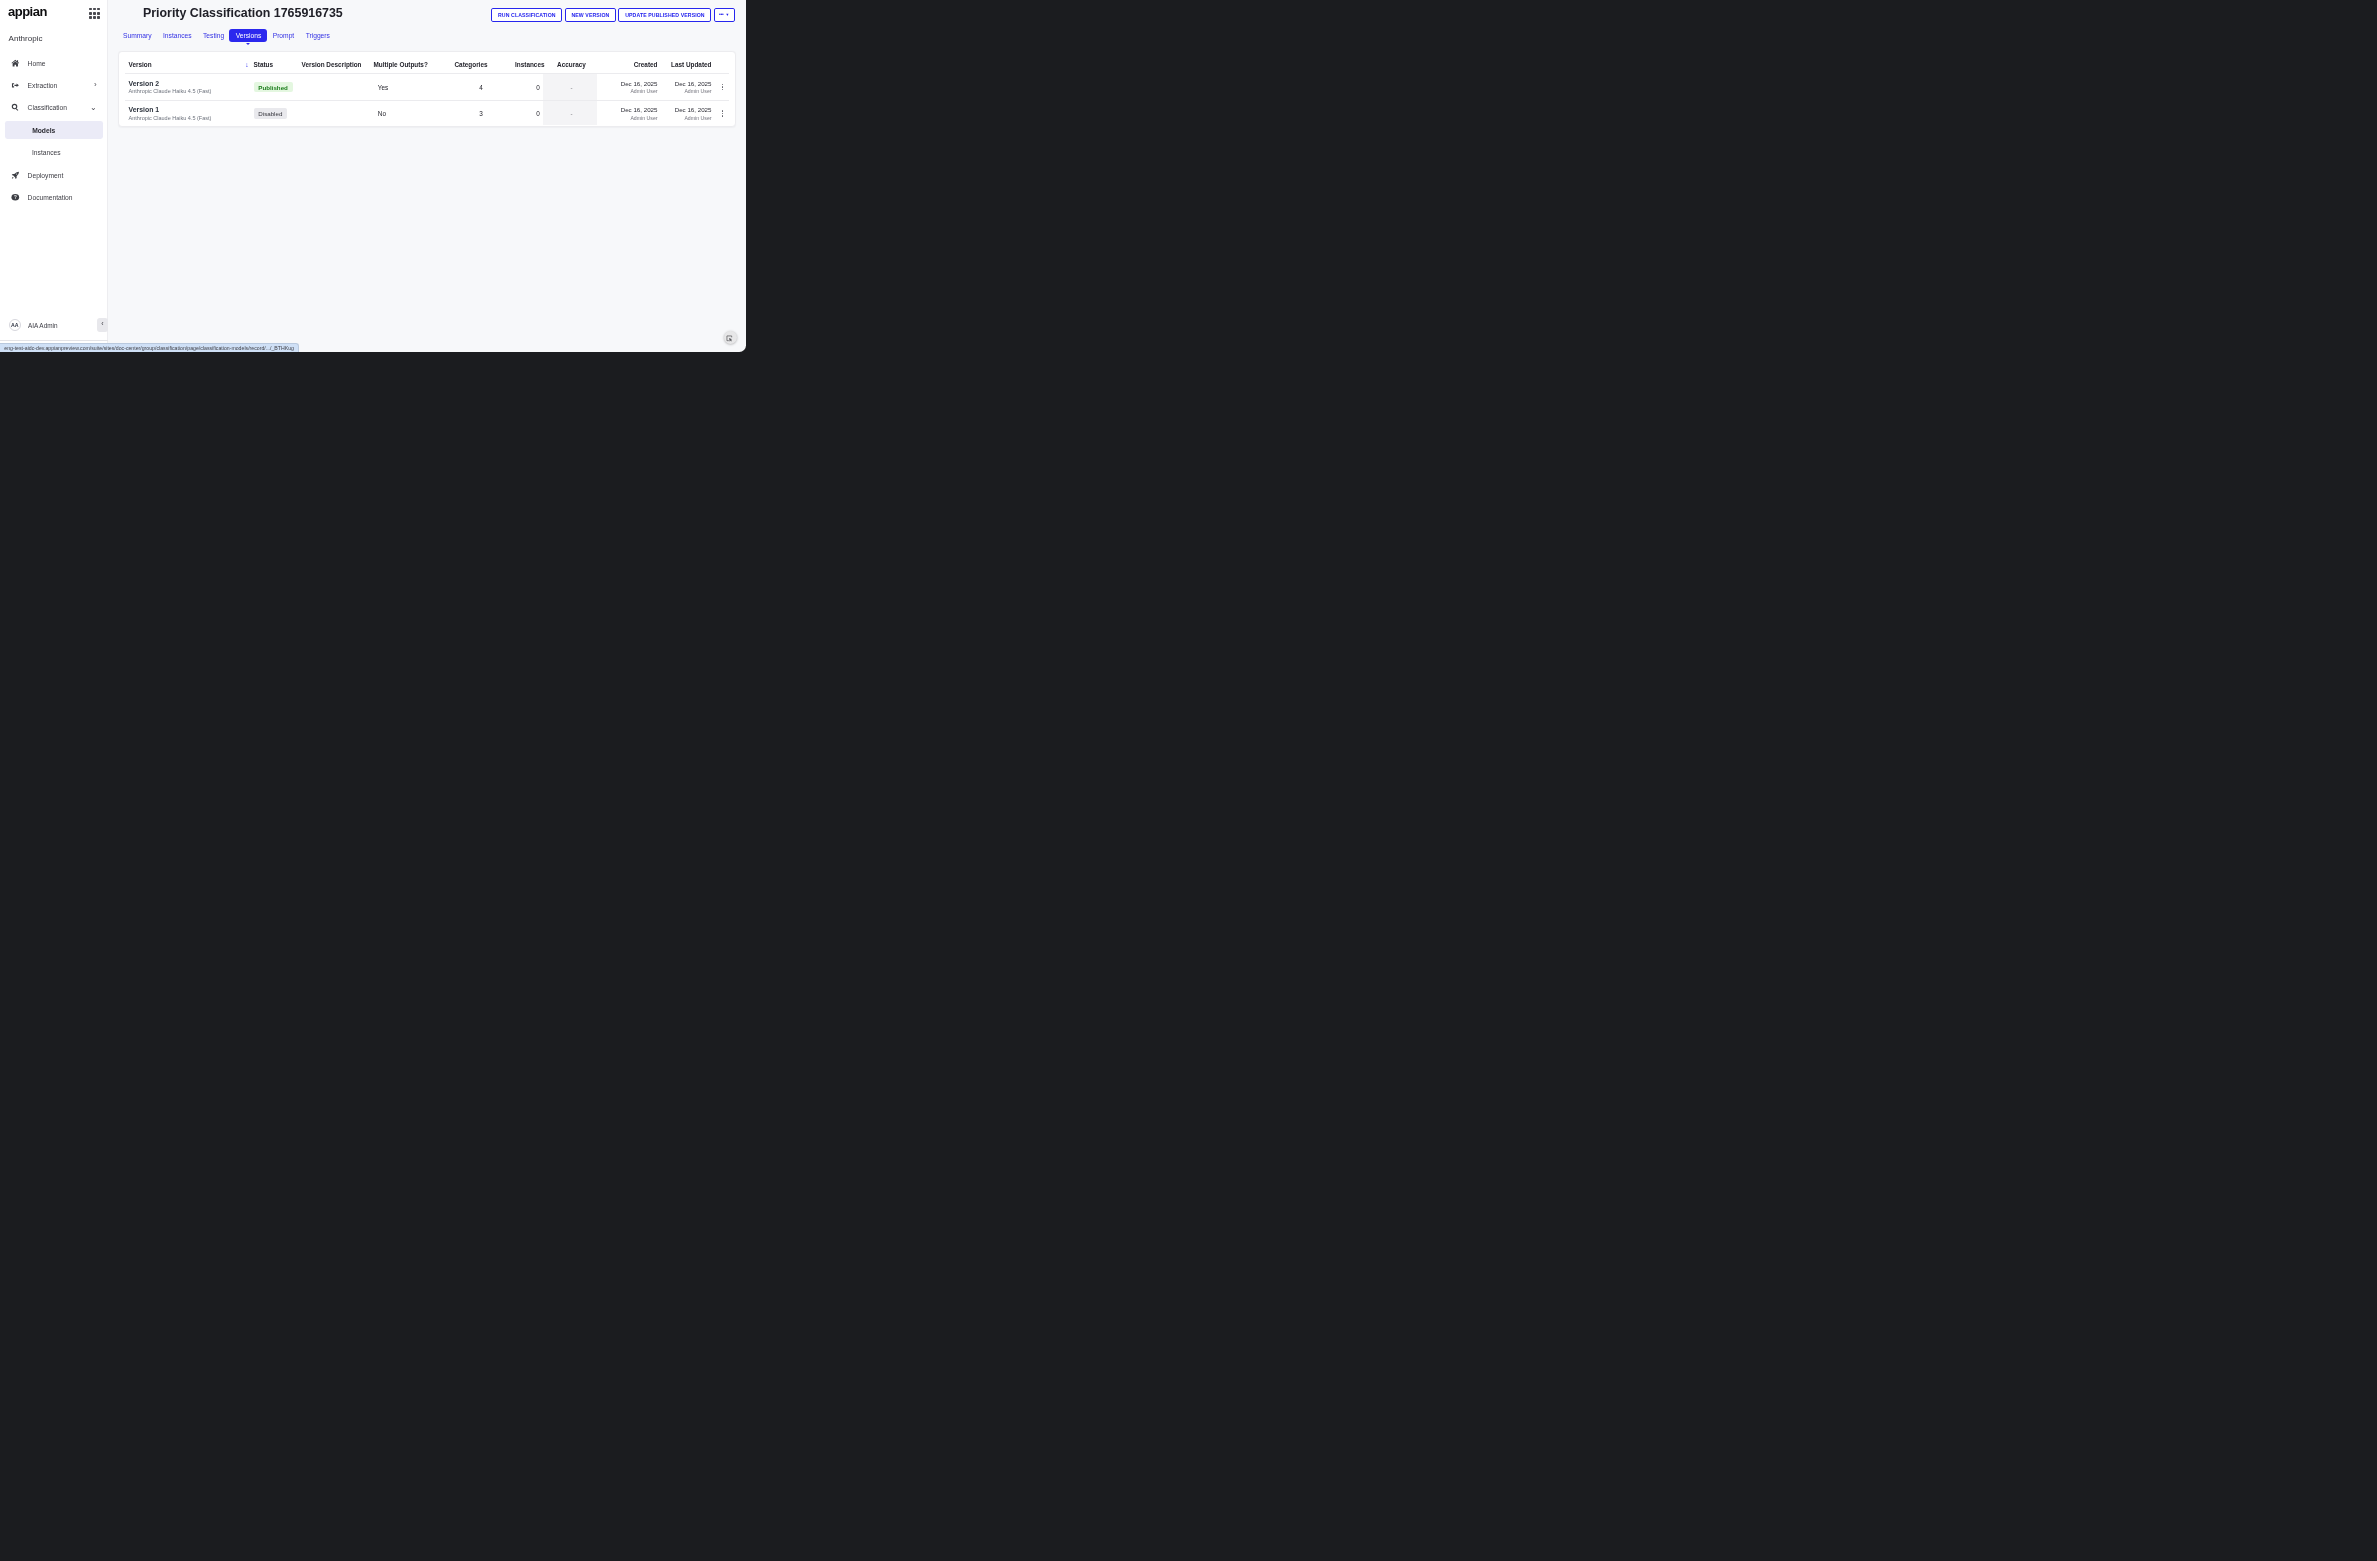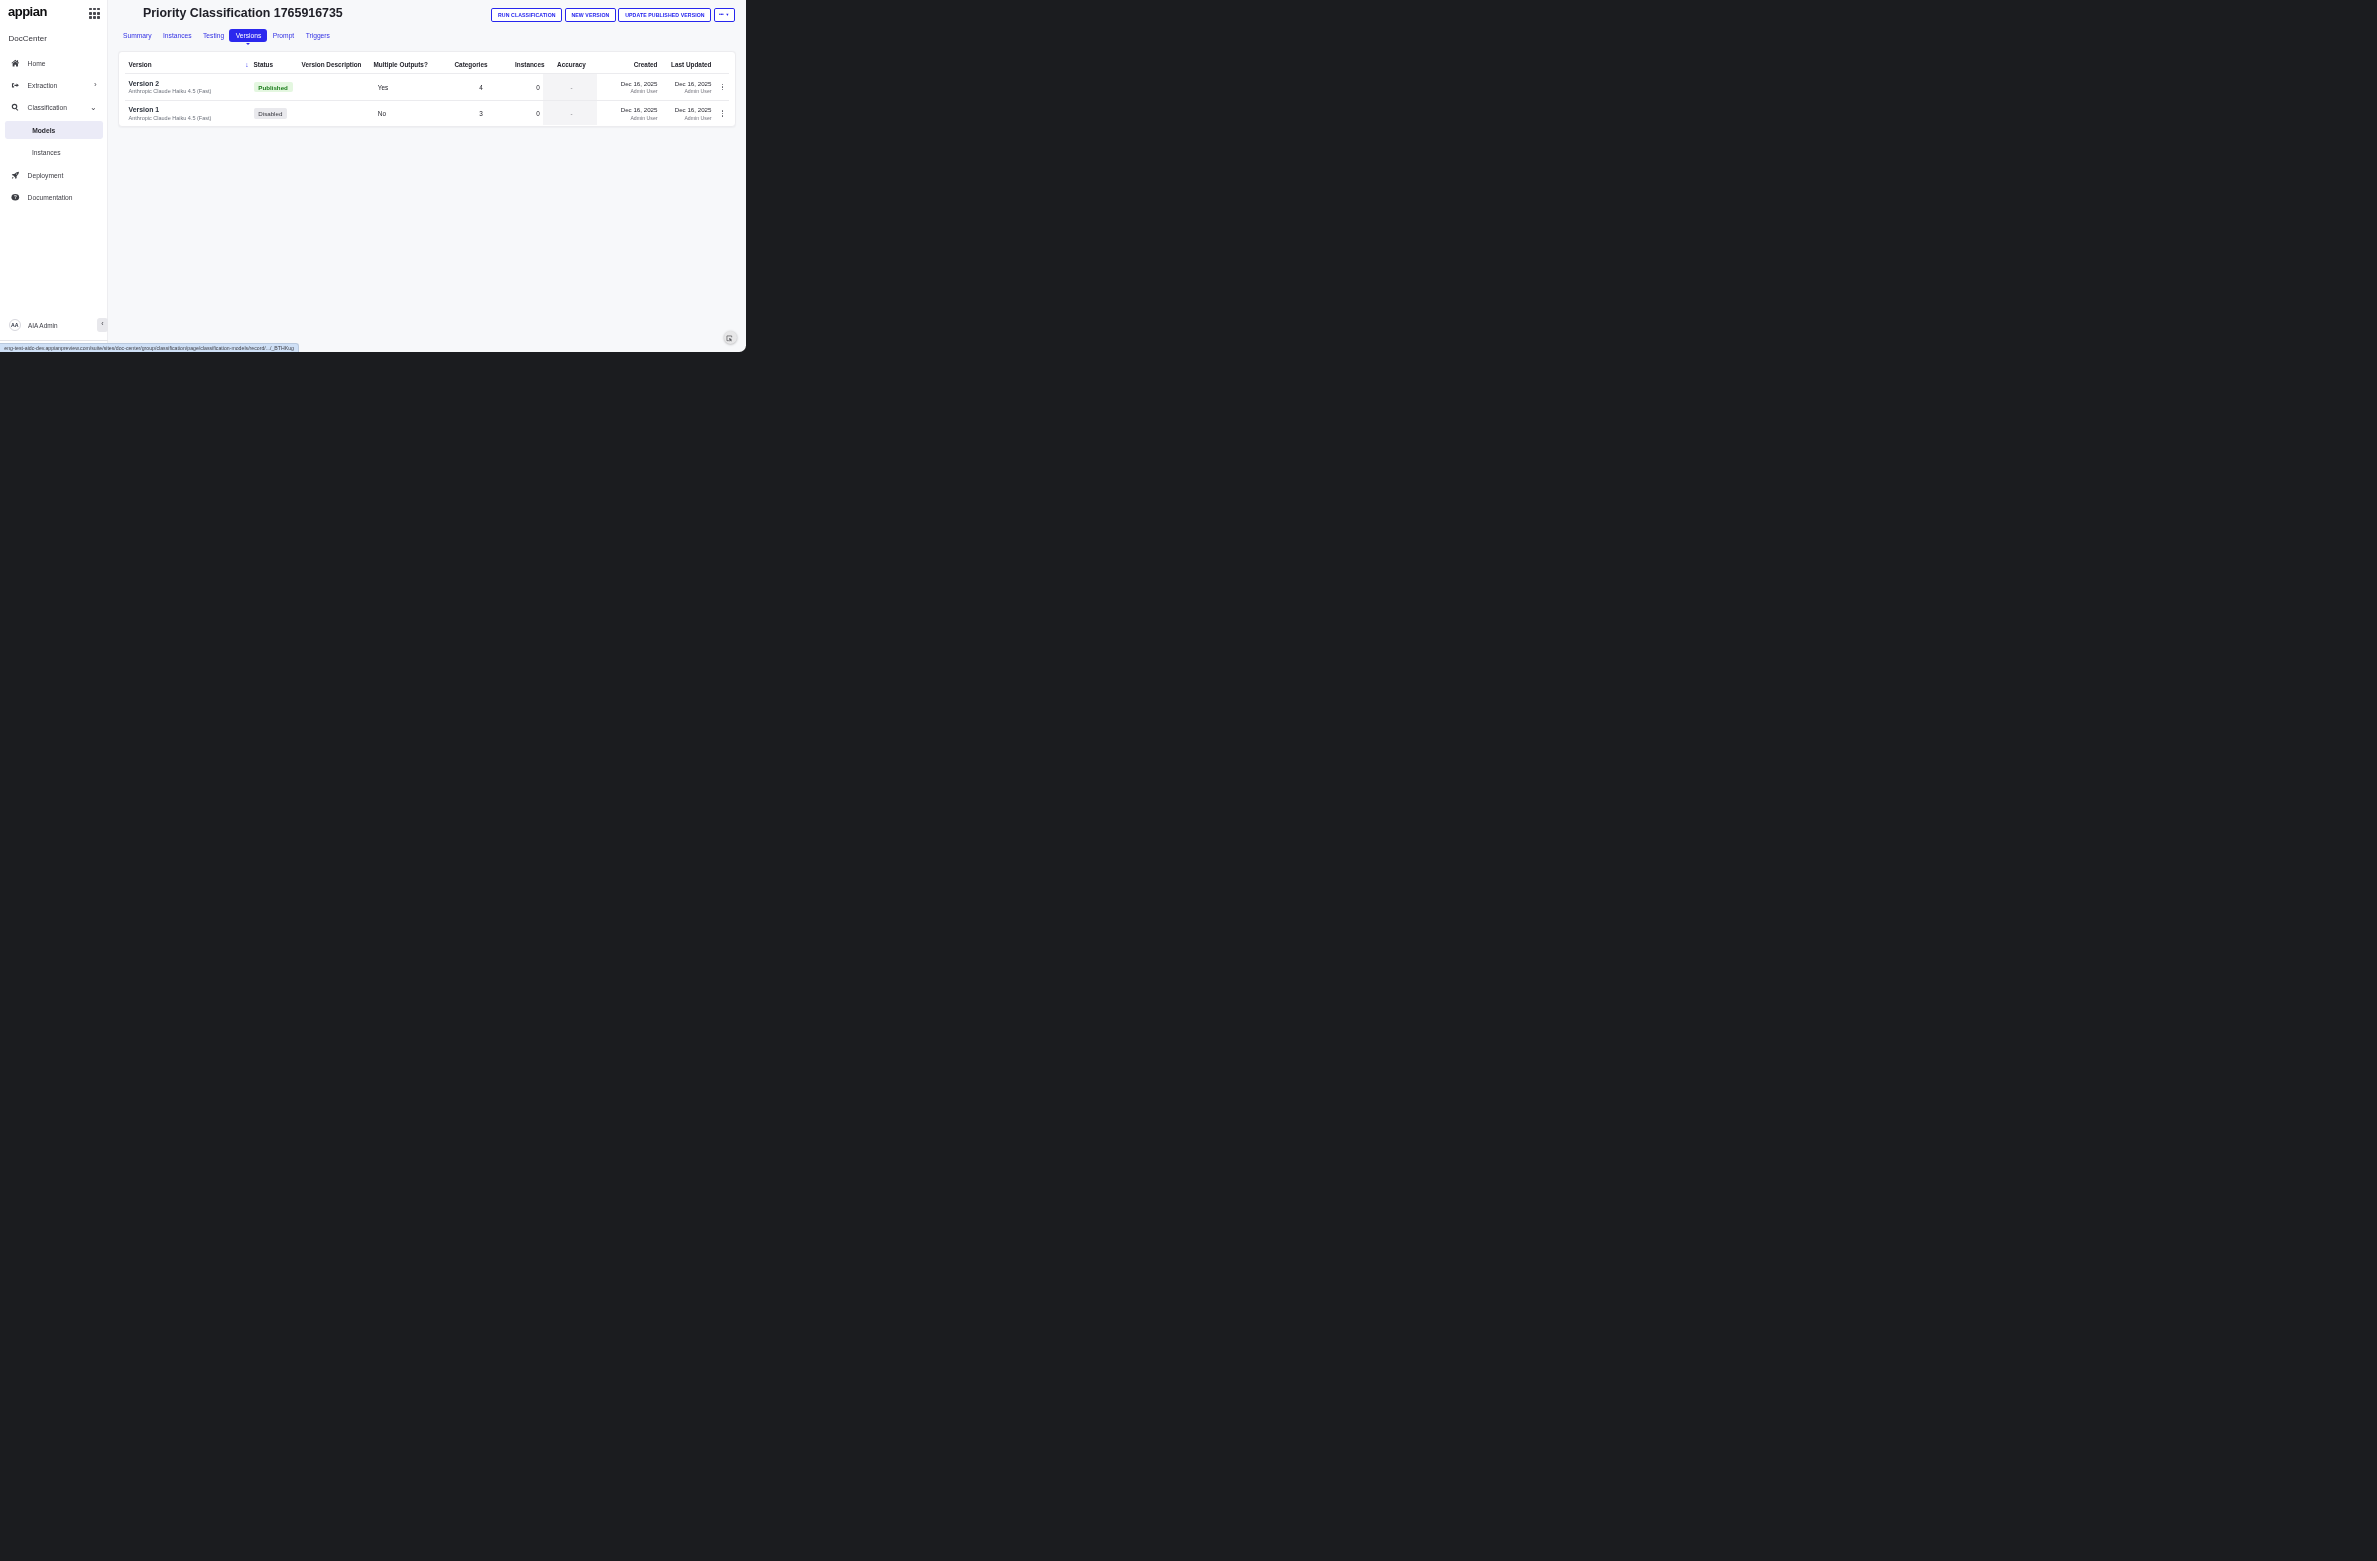--- a/index.html
+++ b/index.html
@@ -121,21 +121,21 @@
         <span></span>
           <span></span>
           <span></span>
           <span></span>
           <span></span>
           <span></span>
           <span></span>
           <span></span>
           <span></span>
       </div>
-      <div class="app-name">DocCenter</div>
+      <div class="app-name">Anthropic</div>
 
       <nav class="nav">
         <div class="nav-item">
           <span class="icon">
             <svg width="8.6" height="8.6" viewBox="0 0 18 18">
                 <path d="M1 8.2 9 1.6l3.6 3V2.6h2.2v3.8L17 8.2l-1.2 1.4L9 4.2 2.2 9.6Z" fill="#3d3f45"></path>
                 <path d="M3.4 9.6 9 5.1l5.6 4.5v6.2h-4v-3.6H7.4v3.6h-4Z" fill="#3d3f45"></path>
               </svg>
           </span>
           <span class="label">Home</span>

